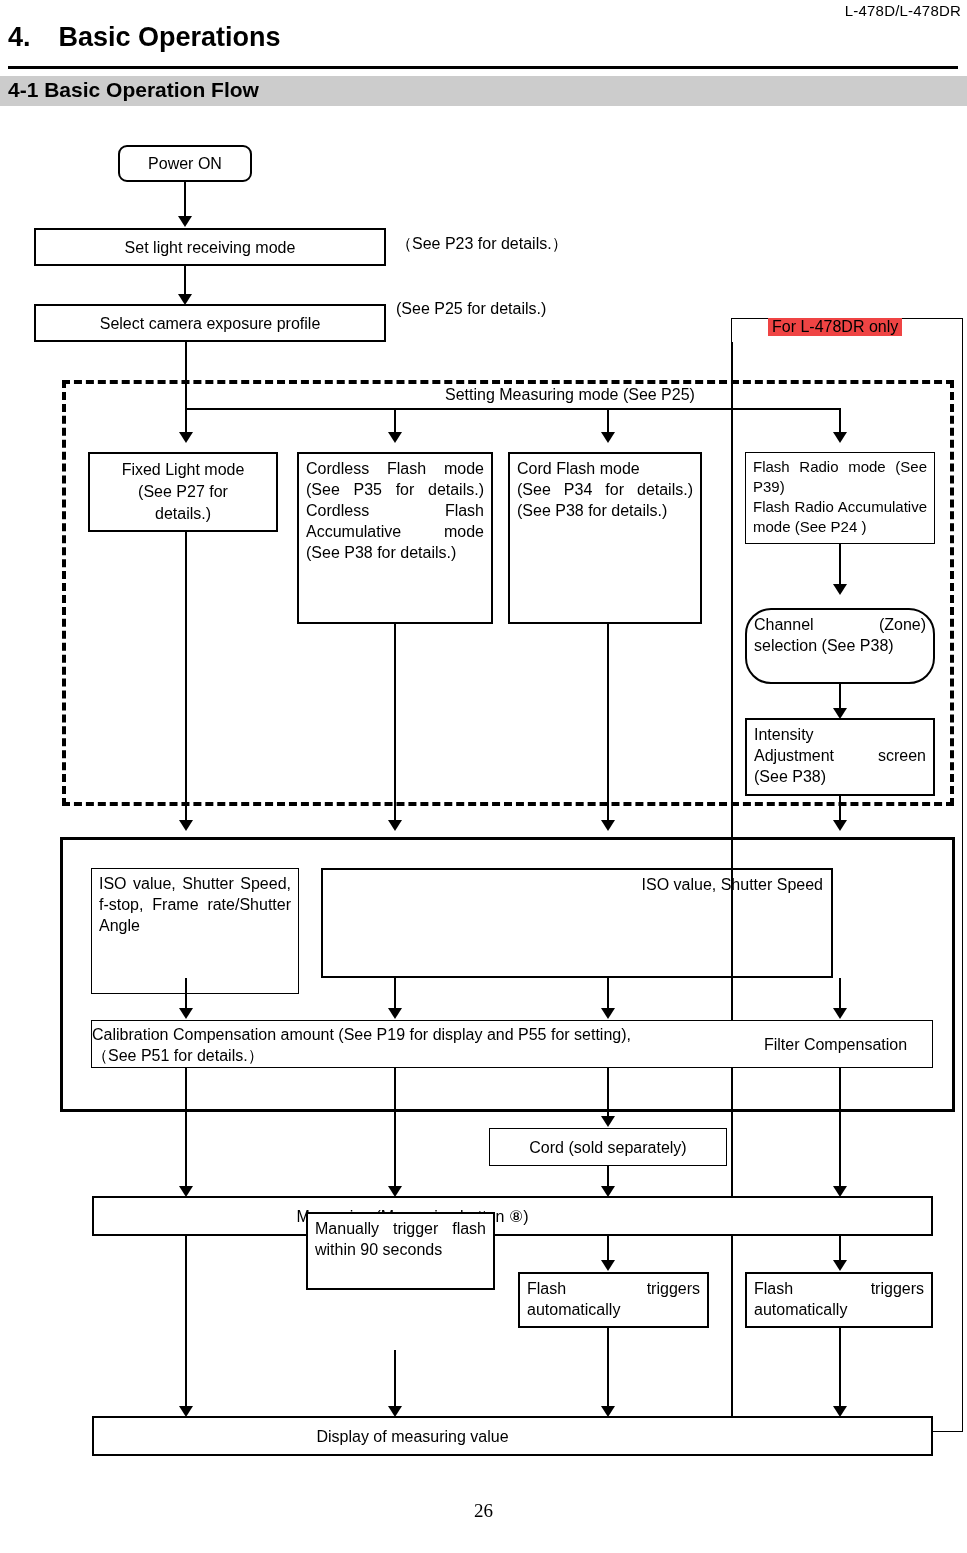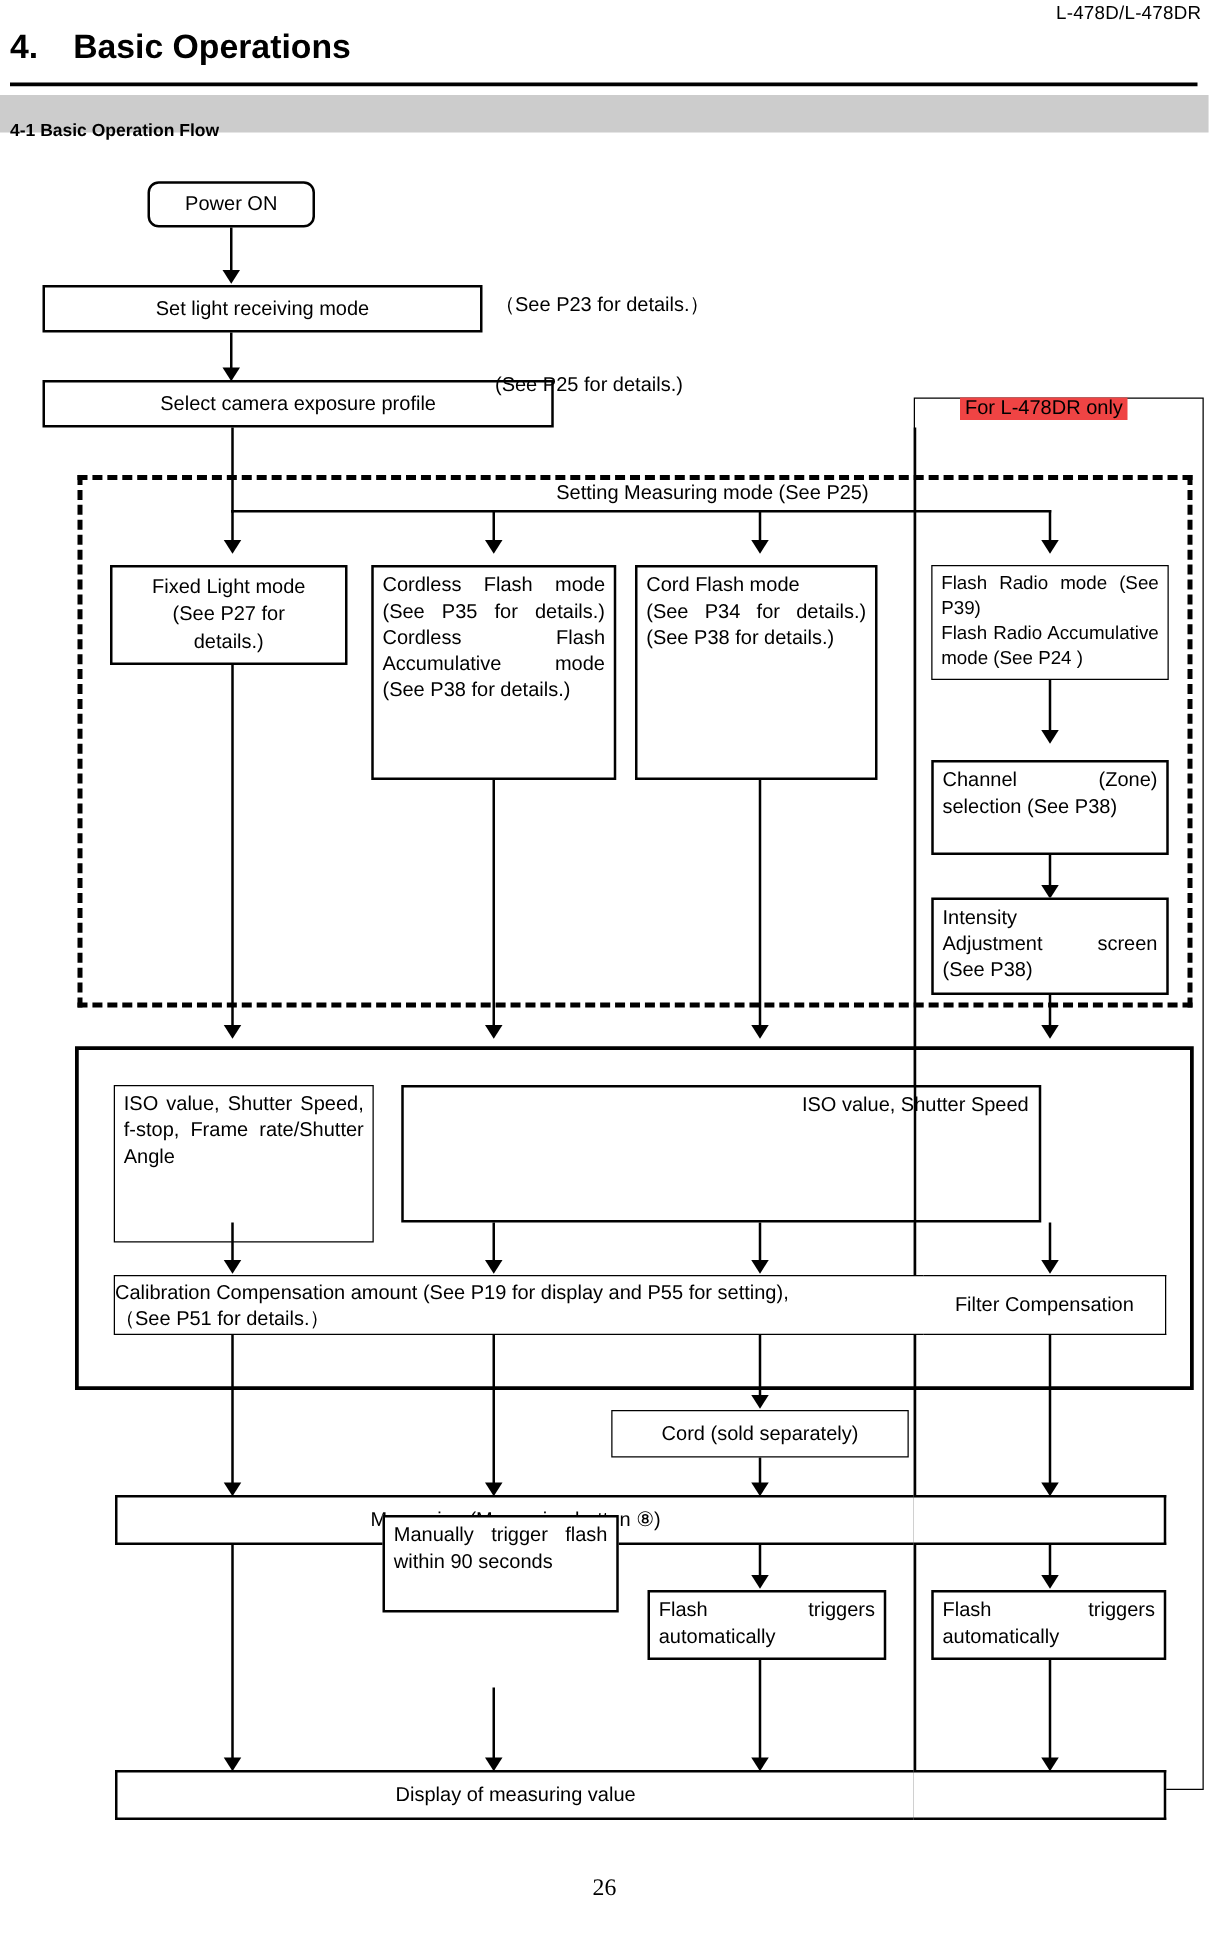--- a/index.html
+++ b/index.html
@@ -5,21 +5,21 @@
   html,body{margin:0;padding:0;background:#fff;}
   body{width:967px;height:1553px;position:relative;
        font-family:"Liberation Sans","DejaVu Sans",sans-serif;color:#000;}
   .abs{position:absolute;}
 
   
   #model-id{right:6px;top:2px;font-size:15px;letter-spacing:.2px;}
   #chapter-num{left:8px;top:22px;font-size:27px;font-weight:bold;}
   #rule-under-chapter{left:8px;top:66px;width:950px;height:3px;background:#000;}
   #section-bar{left:0;top:76px;width:967px;height:30px;background:#ccc;}
-  #section-title{left:8px;top:78px;font-size:14px;font-weight:bold;margin-top:18px;}
+  #section-title{left:8px;top:78px;font-size:21px;font-weight:bold;}
 
   
   .box{box-sizing:border-box;border:2.2px solid #000;background:#fff;
        font-size:16px;line-height:21px;}
   .box.thin{border-width:1.6px;}
   .ctr{display:flex;align-items:center;justify-content:center;text-align:center;}
   .just{text-align:justify;text-align-last:justify;padding:4px 7px 0 7px;}
   .just p{margin:0;text-align:justify;text-align-last:justify;}
   .just p.last{text-align-last:left;}
 
@@ -72,21 +72,21 @@
 <div class="abs arrow" style="left:178px;top:216px;"></div>
 
 <div class="abs box ctr" style="left:34px;top:228px;width:352px;height:38px;">
   <span>Set light receiving mode</span>
 </div>
 <div class="abs" style="left:396px;top:234px;font-size:16px;">（See P23 for details.）</div>
 
 <div class="abs vline" style="left:184px;top:266px;height:30px;"></div>
 <div class="abs arrow" style="left:178px;top:294px;"></div>
 
-<div class="abs box ctr" style="left:34px;top:304px;width:409px;height:38px;">
+<div class="abs box ctr" style="left:34px;top:304px;width:352px;height:38px;">
   <span>Select camera exposure profile</span>
 </div>
 <div class="abs" style="left:396px;top:300px;font-size:16px;">(See P25 for details.)</div>
 
 <div class="abs vline thinl" style="left:185px;top:342px;height:68px;"></div>
 
 <div class="abs" id="dashed-region"></div>
 <div class="abs" id="dashed-label">Setting Measuring mode (See P25)</div>
 
 <div class="abs hline thinl" style="left:185px;top:408px;width:656px;"></div>
@@ -117,21 +117,21 @@
   <p class="last">(See P38 for details.)</p>
 </div>
 
 <div class="abs box thin just" style="left:745px;top:452px;width:190px;height:92px;font-size:15px;line-height:20px;">
   <p class="last">Flash Radio mode (See P39)</p>
   <p class="last">Flash Radio Accumulative mode (See P24 )</p>
 </div>
 <div class="abs vline thinl" style="left:839px;top:544px;height:42px;"></div>
 <div class="abs arrow" style="left:833px;top:584px;"></div>
 
-<div class="abs box just" style="left:745px;top:608px;width:190px;height:76px;">
+<div class="abs box just" style="left:745px;top:608px;width:190px;height:76px;border-radius:26px;">
   <p class="last">Channel (Zone) selection (See P38)</p>
 </div>
 <div class="abs vline thinl" style="left:839px;top:684px;height:26px;"></div>
 <div class="abs arrow" style="left:833px;top:708px;"></div>
 
 <div class="abs box just" style="left:745px;top:718px;width:190px;height:78px;">
   <p class="last">Intensity</p>
   <p>Adjustment screen</p>
   <p class="last">(See P38)</p>
 </div>

